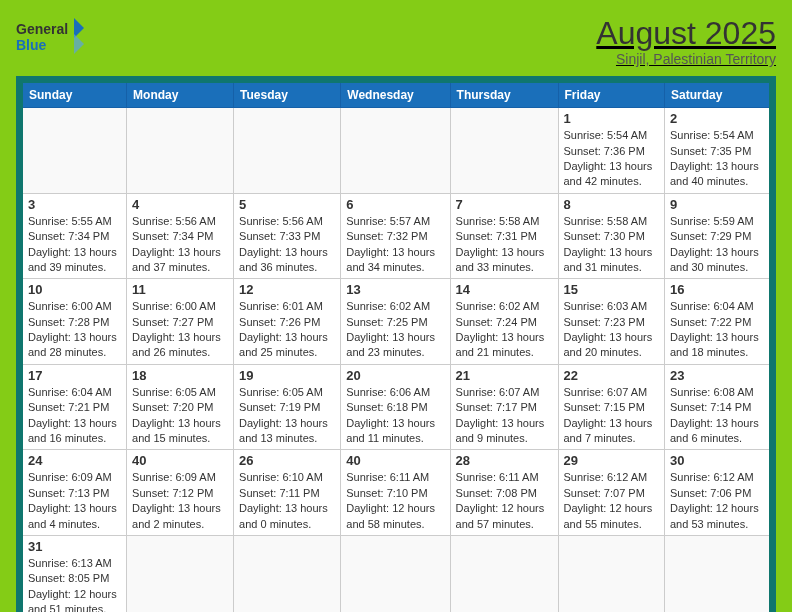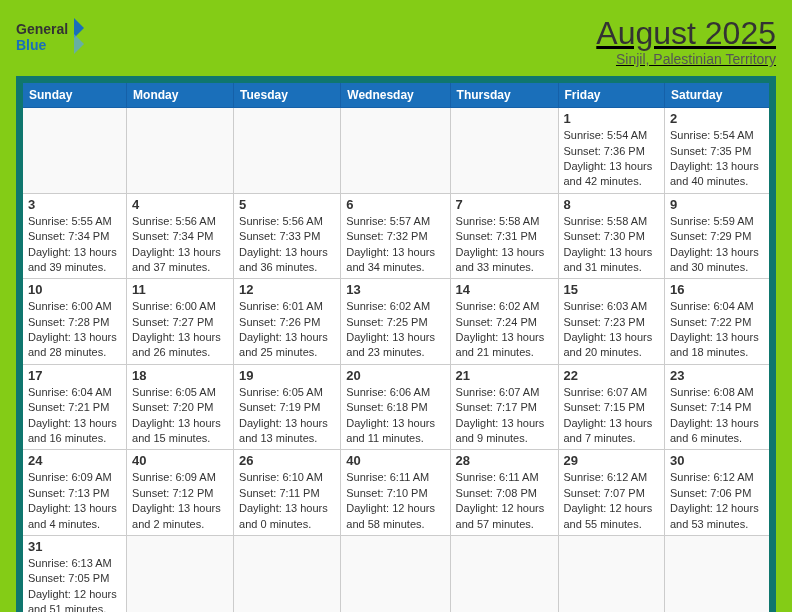--- a/index.html
+++ b/index.html
@@ -262,21 +262,21 @@
         </td>
         <td>
           <span class="day-number">30</span>
           <div class="day-info">Sunrise: <span>6:12 AM</span><br>Sunset: <span>7:06 PM</span><br>Daylight: <span>12 hours and 53 minutes.</span></div>
         </td>
       </tr>
 
       <tr class="last-row">
         <td>
           <span class="day-number">31</span>
-          <div class="day-info">Sunrise: <span>6:13 AM</span><br>Sunset: <span>7:05 PM</span><br>Daylight: <span>12 hours and 51 minutes.</span></div>
+          <div class="day-info">Sunrise: <span>6:13 AM</span><br>Sunset: <span>8:05 PM</span><br>Daylight: <span>12 hours and 51 minutes.</span></div>
         </td>
         <td class="empty"></td>
         <td class="empty"></td>
         <td class="empty"></td>
         <td class="empty"></td>
         <td class="empty"></td>
         <td class="empty"></td>
       </tr>
     </tbody>
   </table>

